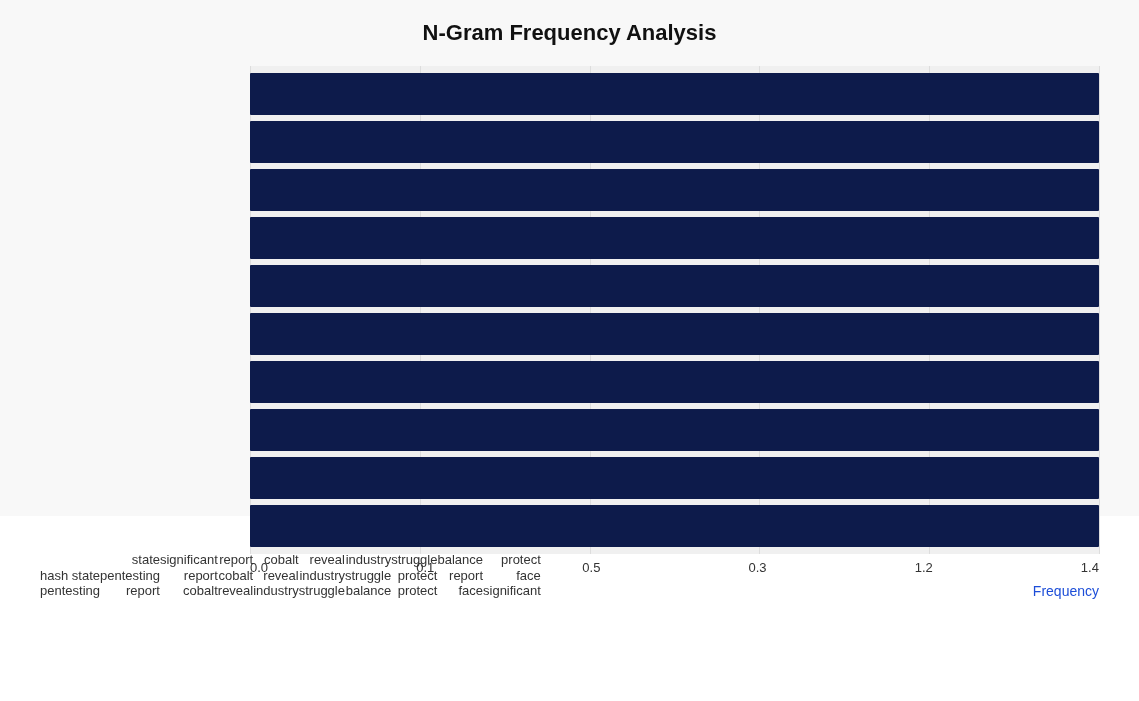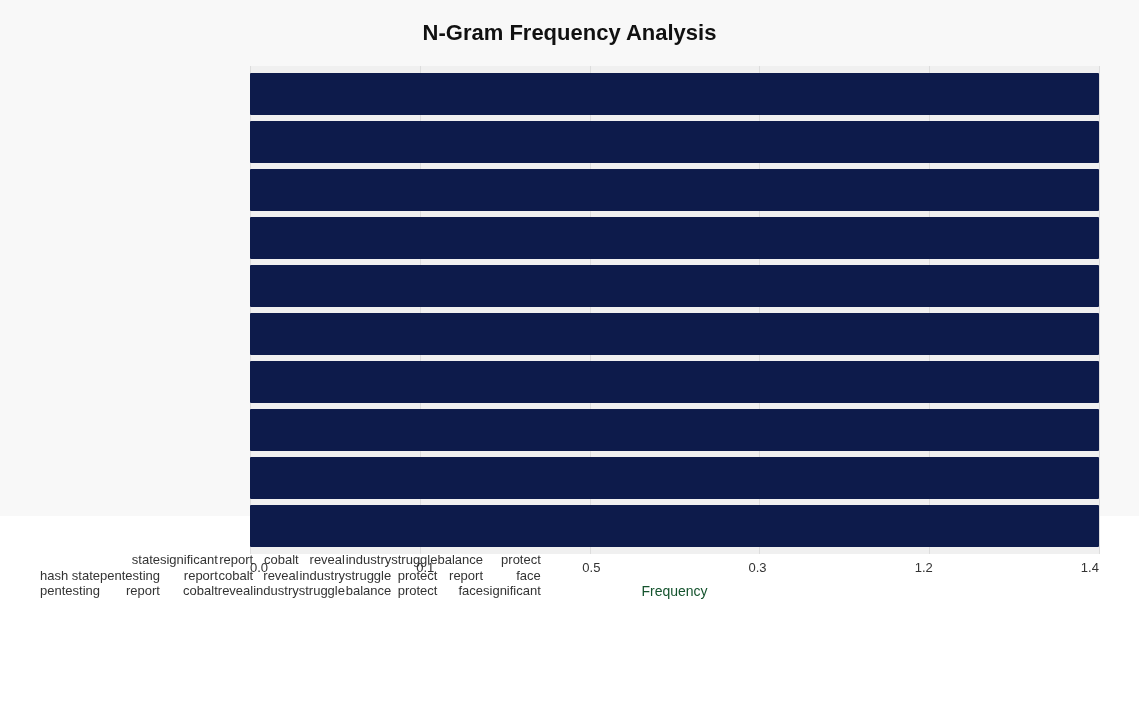--- a/index.html
+++ b/index.html
@@ -102,23 +102,23 @@
       justify-content: space-between;
       padding-top: 6px;
     }
 
     .x-tick {
       font-size: 13px;
       color: #333;
     }
 
     .x-axis-label {
-      text-align: center;
+      text-align: right;
       font-size: 14px;
-      color: #14532d;
+      color: #1d4ed8;
       margin-top: 8px;
     }
   </style>
 </head>
 <body>
 
 <div class="chart-container">
   <div class="chart-title">N-Gram Frequency Analysis</div>
 
   <div class="chart-area">

